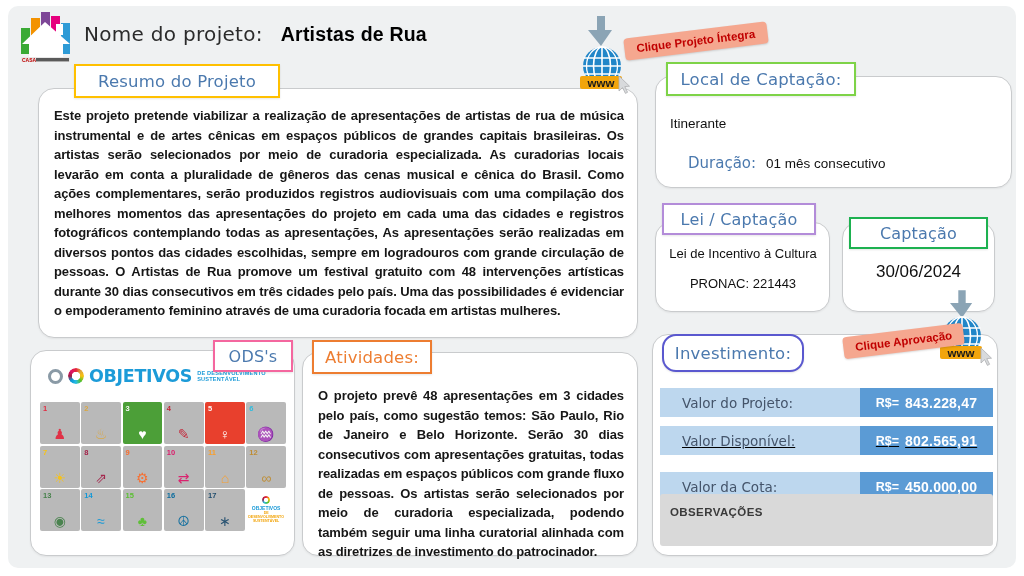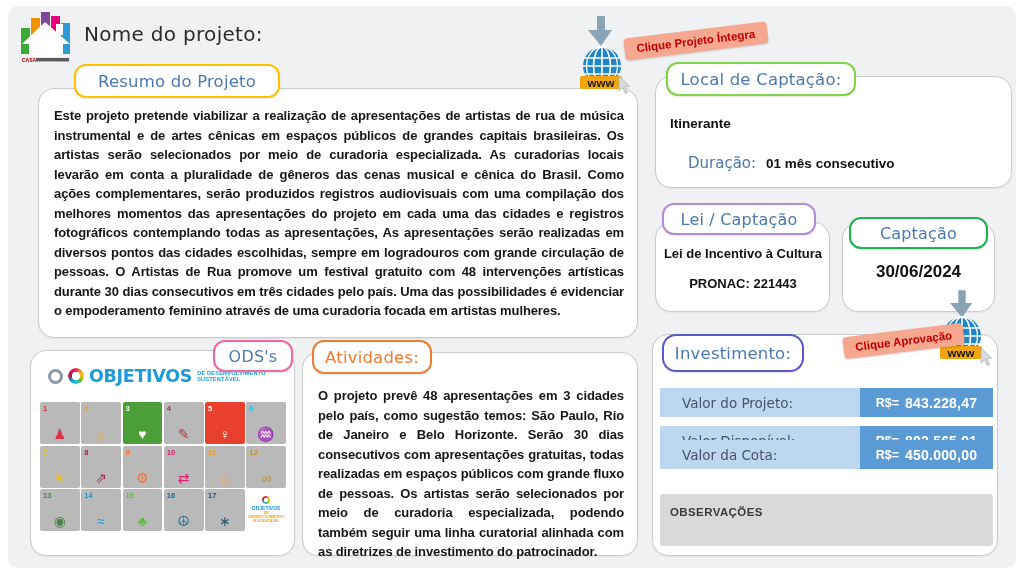--- a/index.html
+++ b/index.html
@@ -10,21 +10,21 @@
     --row-value-bg:#5b9bd5; --obs-bg:#d9d9d9; --badge-bg:#f5a78f; --badge-text:#c00000;
     --arrow-gray:#8ba4b5; --globe-blue:#2186c8; --www-bg:#f2a50c;
   }
   *{margin:0;padding:0;box-sizing:border-box;}
   html,body{width:1024px;height:576px;}
   body{font-family:"Liberation Sans",sans-serif;background:#ffffff;position:relative;overflow:hidden;}
   .slide{position:absolute;left:8px;top:6px;width:1008px;height:562px;background:var(--slide-bg);border-radius:10px;}
 
   .abs{position:absolute;}
   .card{position:absolute;background:#fff;border:1.6px solid var(--card-border);border-radius:16px;box-shadow:0 1px 2px rgba(0,0,0,.06);}
-  .title-box{position:absolute;background:#fff;border-radius:12px;display:flex;align-items:center;justify-content:center;
+  .title-box{position:absolute;background:#fff;border-radius:0;display:flex;align-items:center;justify-content:center;
     font-family:"DejaVu Sans",sans-serif;color:var(--title-blue);font-size:16.5px;letter-spacing:.2px;z-index:5;
     box-shadow:0 1px 2px rgba(0,0,0,.10);}
 
   
   .header-row{position:absolute;left:84px;top:22px;display:flex;align-items:baseline;gap:18px;z-index:4;}
   .header-label{font-family:"DejaVu Sans",sans-serif;font-size:20px;color:#2b2b2b;letter-spacing:.3px;}
   .project-name{font-size:19.5px;font-weight:bold;color:#000;letter-spacing:.2px;}
 
   
   .para{position:absolute;text-align:justify;font-size:13px;font-weight:600;color:#161616;line-height:1.5;letter-spacing:-.1px;z-index:4;}
@@ -36,21 +36,21 @@
   
   .inv-row{position:absolute;display:flex;height:29px;z-index:4;}
   .inv-label{width:200px;background:var(--row-label-bg);color:var(--row-label-text);font-family:"DejaVu Sans",sans-serif;
     font-size:13.5px;display:flex;align-items:center;padding-left:22px;}
   .inv-value{width:133px;background:var(--row-value-bg);color:#fff;font-weight:bold;display:flex;align-items:center;justify-content:center;gap:6px;}
   .inv-prefix{font-size:12.5px;} .inv-amount{font-size:14px;letter-spacing:.2px;}
   .obs-box{position:absolute;background:var(--obs-bg);border-radius:3px;z-index:4;padding:8px 10px;}
   .obs-text{font-size:11.5px;font-weight:bold;color:#3a3a3a;letter-spacing:.4px;}
 
   
-  .plain-bold{font-weight:bold;color:#111;font-size:13.5px;}
+  .plain-bold{font-weight:normal;color:#111;font-size:13.5px;}
   .durrow{position:absolute;display:flex;align-items:baseline;gap:10px;z-index:4;}
   .dur-label{font-family:"DejaVu Sans",sans-serif;color:var(--title-blue);font-size:15px;}
 
   .center-line{position:absolute;text-align:center;z-index:4;}
 
   
   .ods-logo-row{position:absolute;display:flex;align-items:center;gap:5px;z-index:4;}
   .un-ring{width:15px;height:15px;border-radius:50%;border:3px solid #8a9aa6;}
   .sdg-ring{width:16px;height:16px;border-radius:50%;
     background:conic-gradient(#e5243b,#dda63a,#fcc30b,#56c02b,#26bde2,#0a97d9,#a21942,#dd1367,#e5243b);
@@ -89,20 +89,21 @@
     <polygon points="27,12 52,34 45,34 45,47 11,47 11,34 4,34" fill="#ffffff"></polygon>
     <rect x="38" y="14" width="7" height="11" fill="#ffffff"></rect>
     <rect x="3" y="47" width="49" height="5" fill="#e8e8e8"></rect>
     <text x="4" y="51.5" font-size="5" font-weight="bold" fill="#c00000" font-family="Liberation Sans, sans-serif">CASA</text>
     <rect x="18" y="48" width="33" height="3.4" fill="#5a5a5a"></rect>
   </svg>
 </div>
 
 <div class="header-row">
   <span class="header-label">Nome do projeto:</span>
+  <span class="project-name">Artistas de Rua</span>
 </div>
 
 <div class="card" style="left:38px;top:88px;width:600px;height:250px;"></div>
 <div class="title-box" style="left:74px;top:64px;width:206px;height:34px;border:2.5px solid var(--border-resumo);">
   <span>Resumo do Projeto</span>
 </div>
 <div class="para" style="left:54px;top:106px;width:570px;">Este projeto pretende viabilizar a realização de apresentações de artistas de rua de música instrumental e de artes cênicas em espaços públicos de grandes capitais brasileiras. Os artistas serão selecionados por meio de curadoria especializada. As curadorias locais levarão em conta a pluralidade de gêneros das cenas musical e cênica do Brasil. Como ações complementares, serão produzidos registros audiovisuais com uma compilação dos melhores momentos das apresentações do projeto em cada uma das cidades e registros fotográficos contemplando todas as apresentações, As apresentações serão realizadas em diversos pontos das cidades escolhidas, sempre em logradouros com grande circulação de pessoas. O Artistas de Rua promove um festival gratuito com 48 intervenções artísticas durante 30 dias consecutivos em três cidades pelo país. Uma das possibilidades é evidenciar o empoderamento feminino através de uma curadoria focada em artistas mulheres.</div>
 
 <div class="abs" style="left:588px;top:16px;z-index:6;">
   <svg width="26" height="30" viewBox="0 0 26 30">
@@ -189,21 +190,21 @@
     <span class="inv-amount">843.228,47</span>
   </div>
 </div>
 <div class="inv-row" style="left:660px;top:426px;text-decoration:underline;">
   <div class="inv-label">Valor Disponível:</div>
   <div class="inv-value">
     <span class="inv-prefix">R$=</span>
     <span class="inv-amount">802.565,91</span>
   </div>
 </div>
-<div class="inv-row" style="left:660px;top:440px;">
+<div class="inv-row" style="left:660px;top:472px;">
   <div class="inv-label">Valor da Cota:</div>
   <div class="inv-value">
     <span class="inv-prefix">R$=</span>
     <span class="inv-amount">450.000,00</span>
   </div>
 </div>
 <div class="obs-box" style="left:660px;top:494px;width:333px;height:52px;">
   <span class="obs-text">OBSERVAÇÕES</span>
 </div>
 

